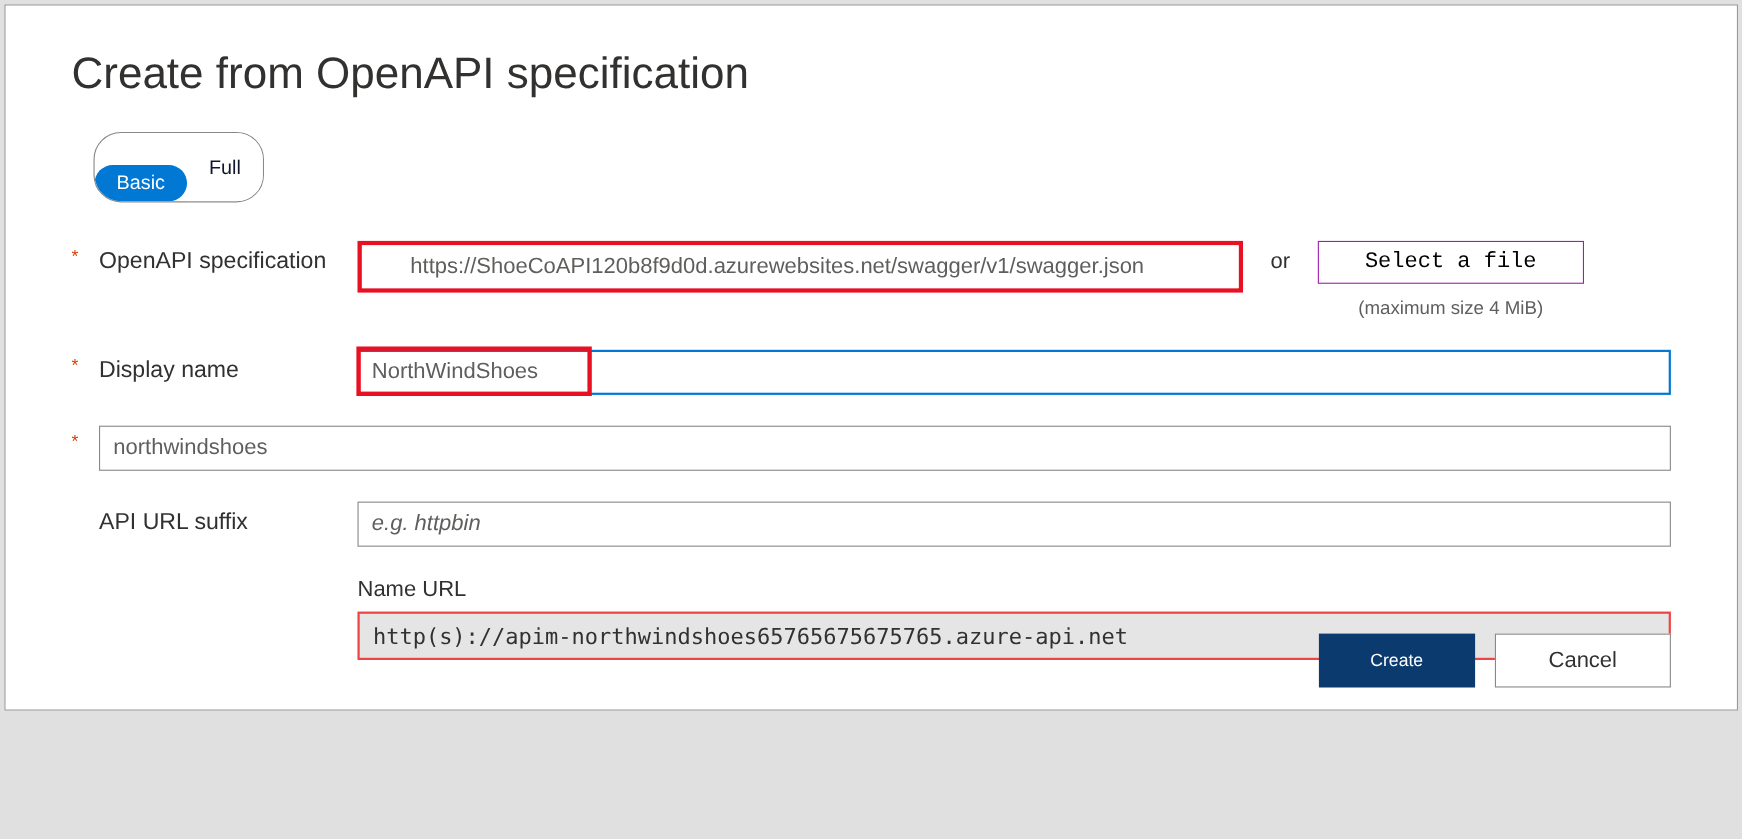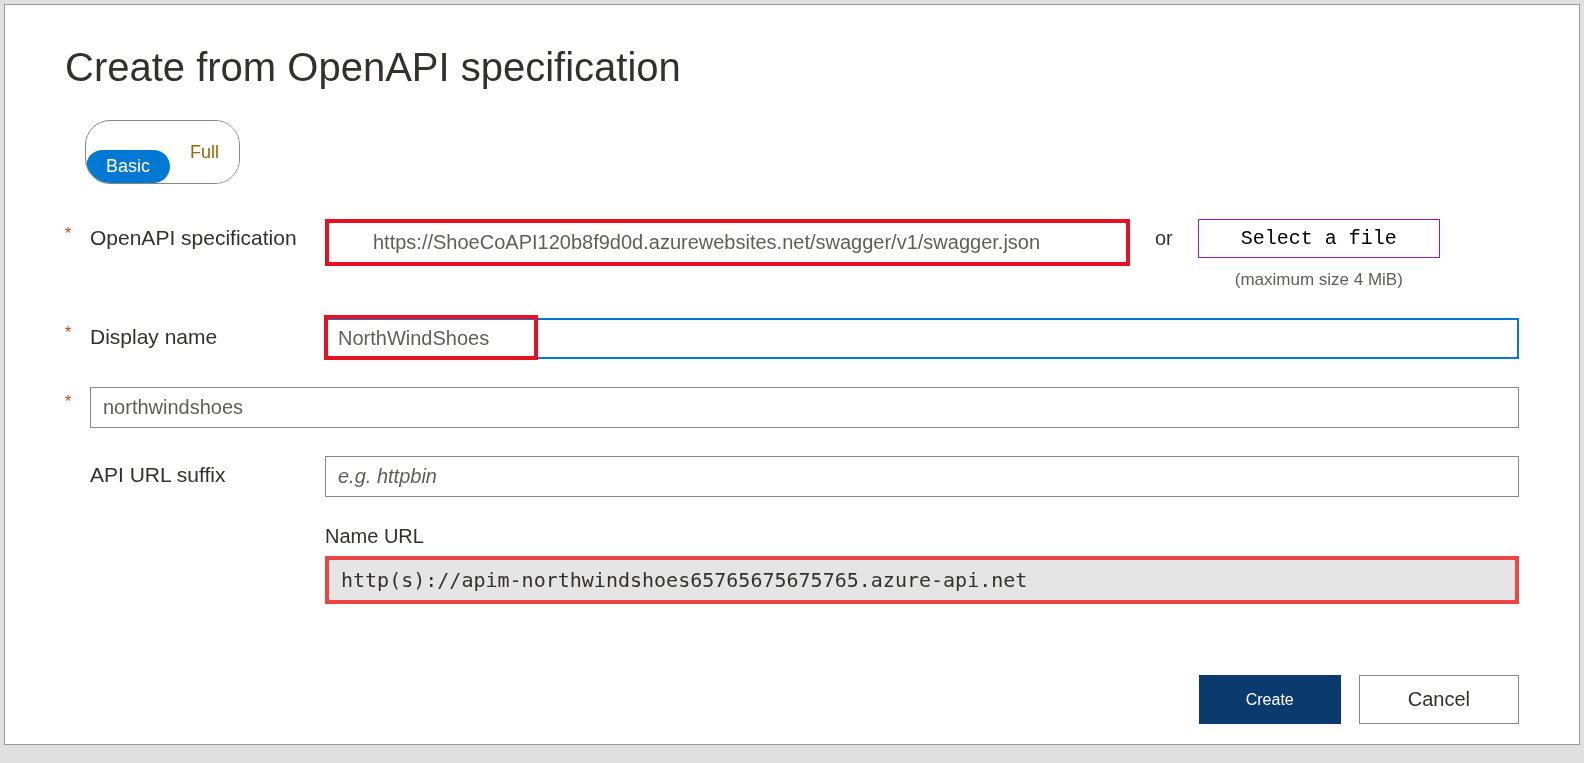--- a/index.html
+++ b/index.html
@@ -8,21 +8,21 @@
       padding: 0;
     }
     body {
       font-family: 'Segoe UI', Tahoma, Geneva, Verdana, sans-serif;
       background: #e0e0e0;
       padding: 4px;
     }
     .modal {
       background: white;
       width: 100%;
-      height: 741px;
+      height: 642px;
       border: 1px solid #999;
       padding: 40px 60px 30px 60px;
       position: relative;
       display: flex;
       flex-direction: column;
     }
     .title {
       font-size: 40px;
       font-weight: 350;
       color: #323130;
@@ -36,21 +36,21 @@
       margin-bottom: 35px;
       width: fit-content;
       margin-left: 20px;
     }
     .toggle-btn {
       padding: 6px 20px;
       font-size: 18px;
       cursor: pointer;
       background: white;
       border: none;
-      color: #a16207;
+      color: #0f172a;
     }
     .toggle-btn.active {
       background: #0078d4;
       color: white;
       border-radius: 25px;
       margin-top: 29px;
     }
     .form-row {
       display: flex;
       align-items: flex-start;
@@ -92,21 +92,21 @@
       font-style: italic;
     }
     .text-input.focused {
       border: 2px solid #0078d4;
       padding: 7px 11px;
     }
     .text-input.readonly {
       background: #e5e5e5;
       font-family: 'Consolas', monospace;
       color: #323130;
-      border: 4px solid #ef4444;
+      border: 2px solid #ef4444;
     }
     .highlight-box {
       border: 4px solid #e81123;
       position: relative;
     }
     .partial-highlight-container {
       position: relative;
       width: 100%;
     }
     .partial-highlight {

